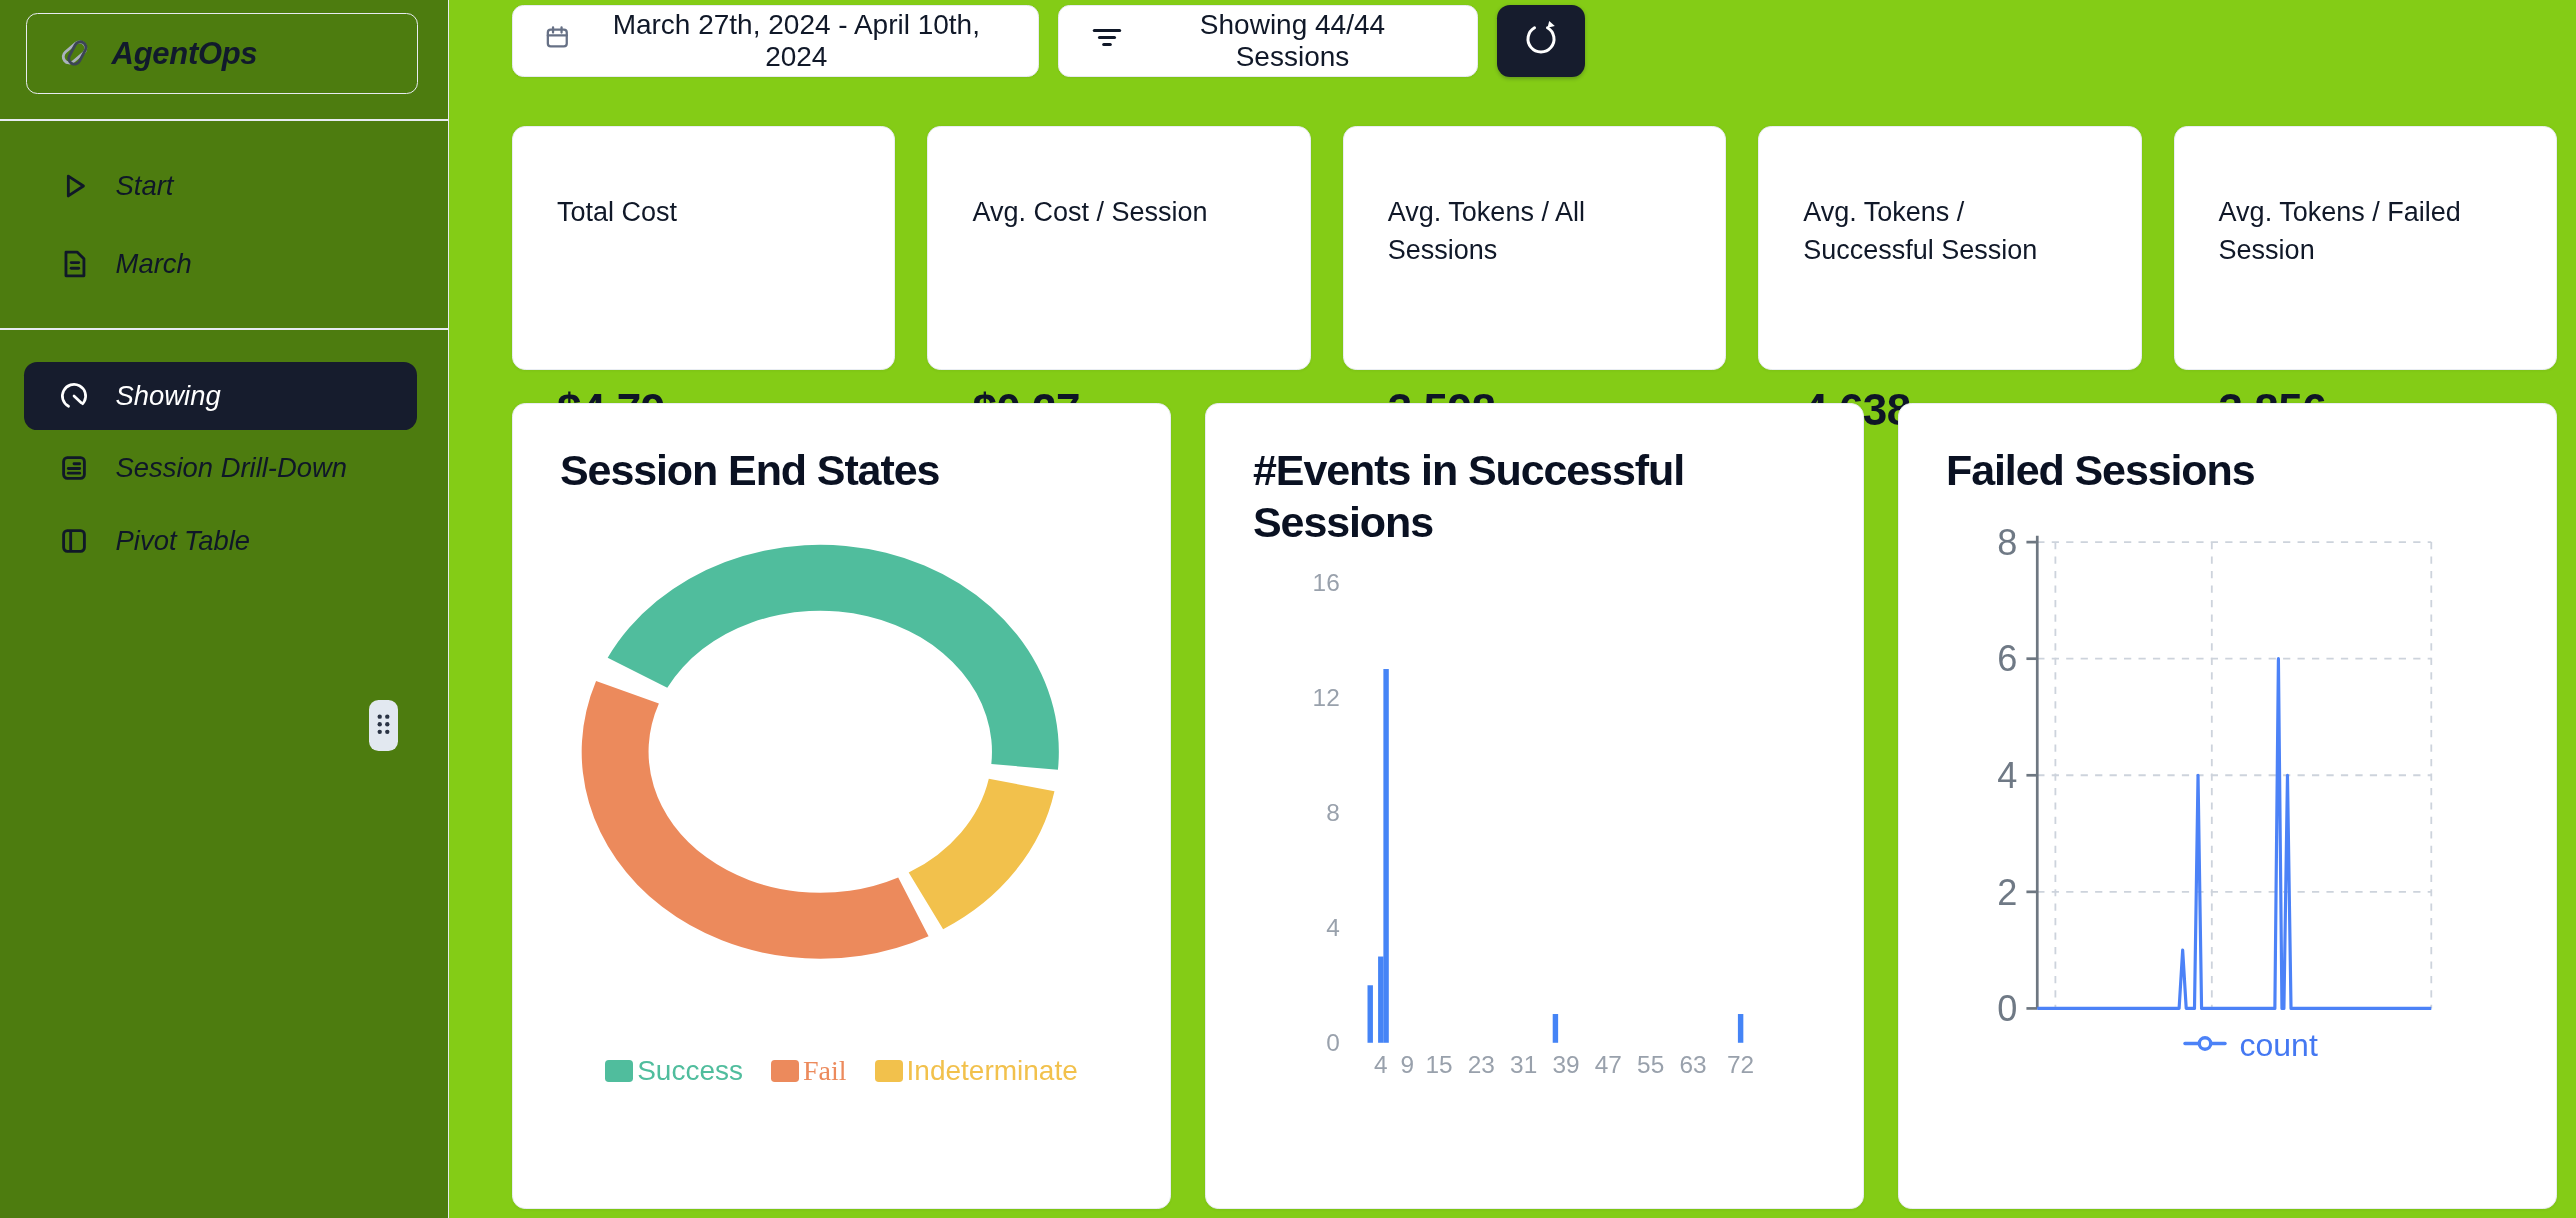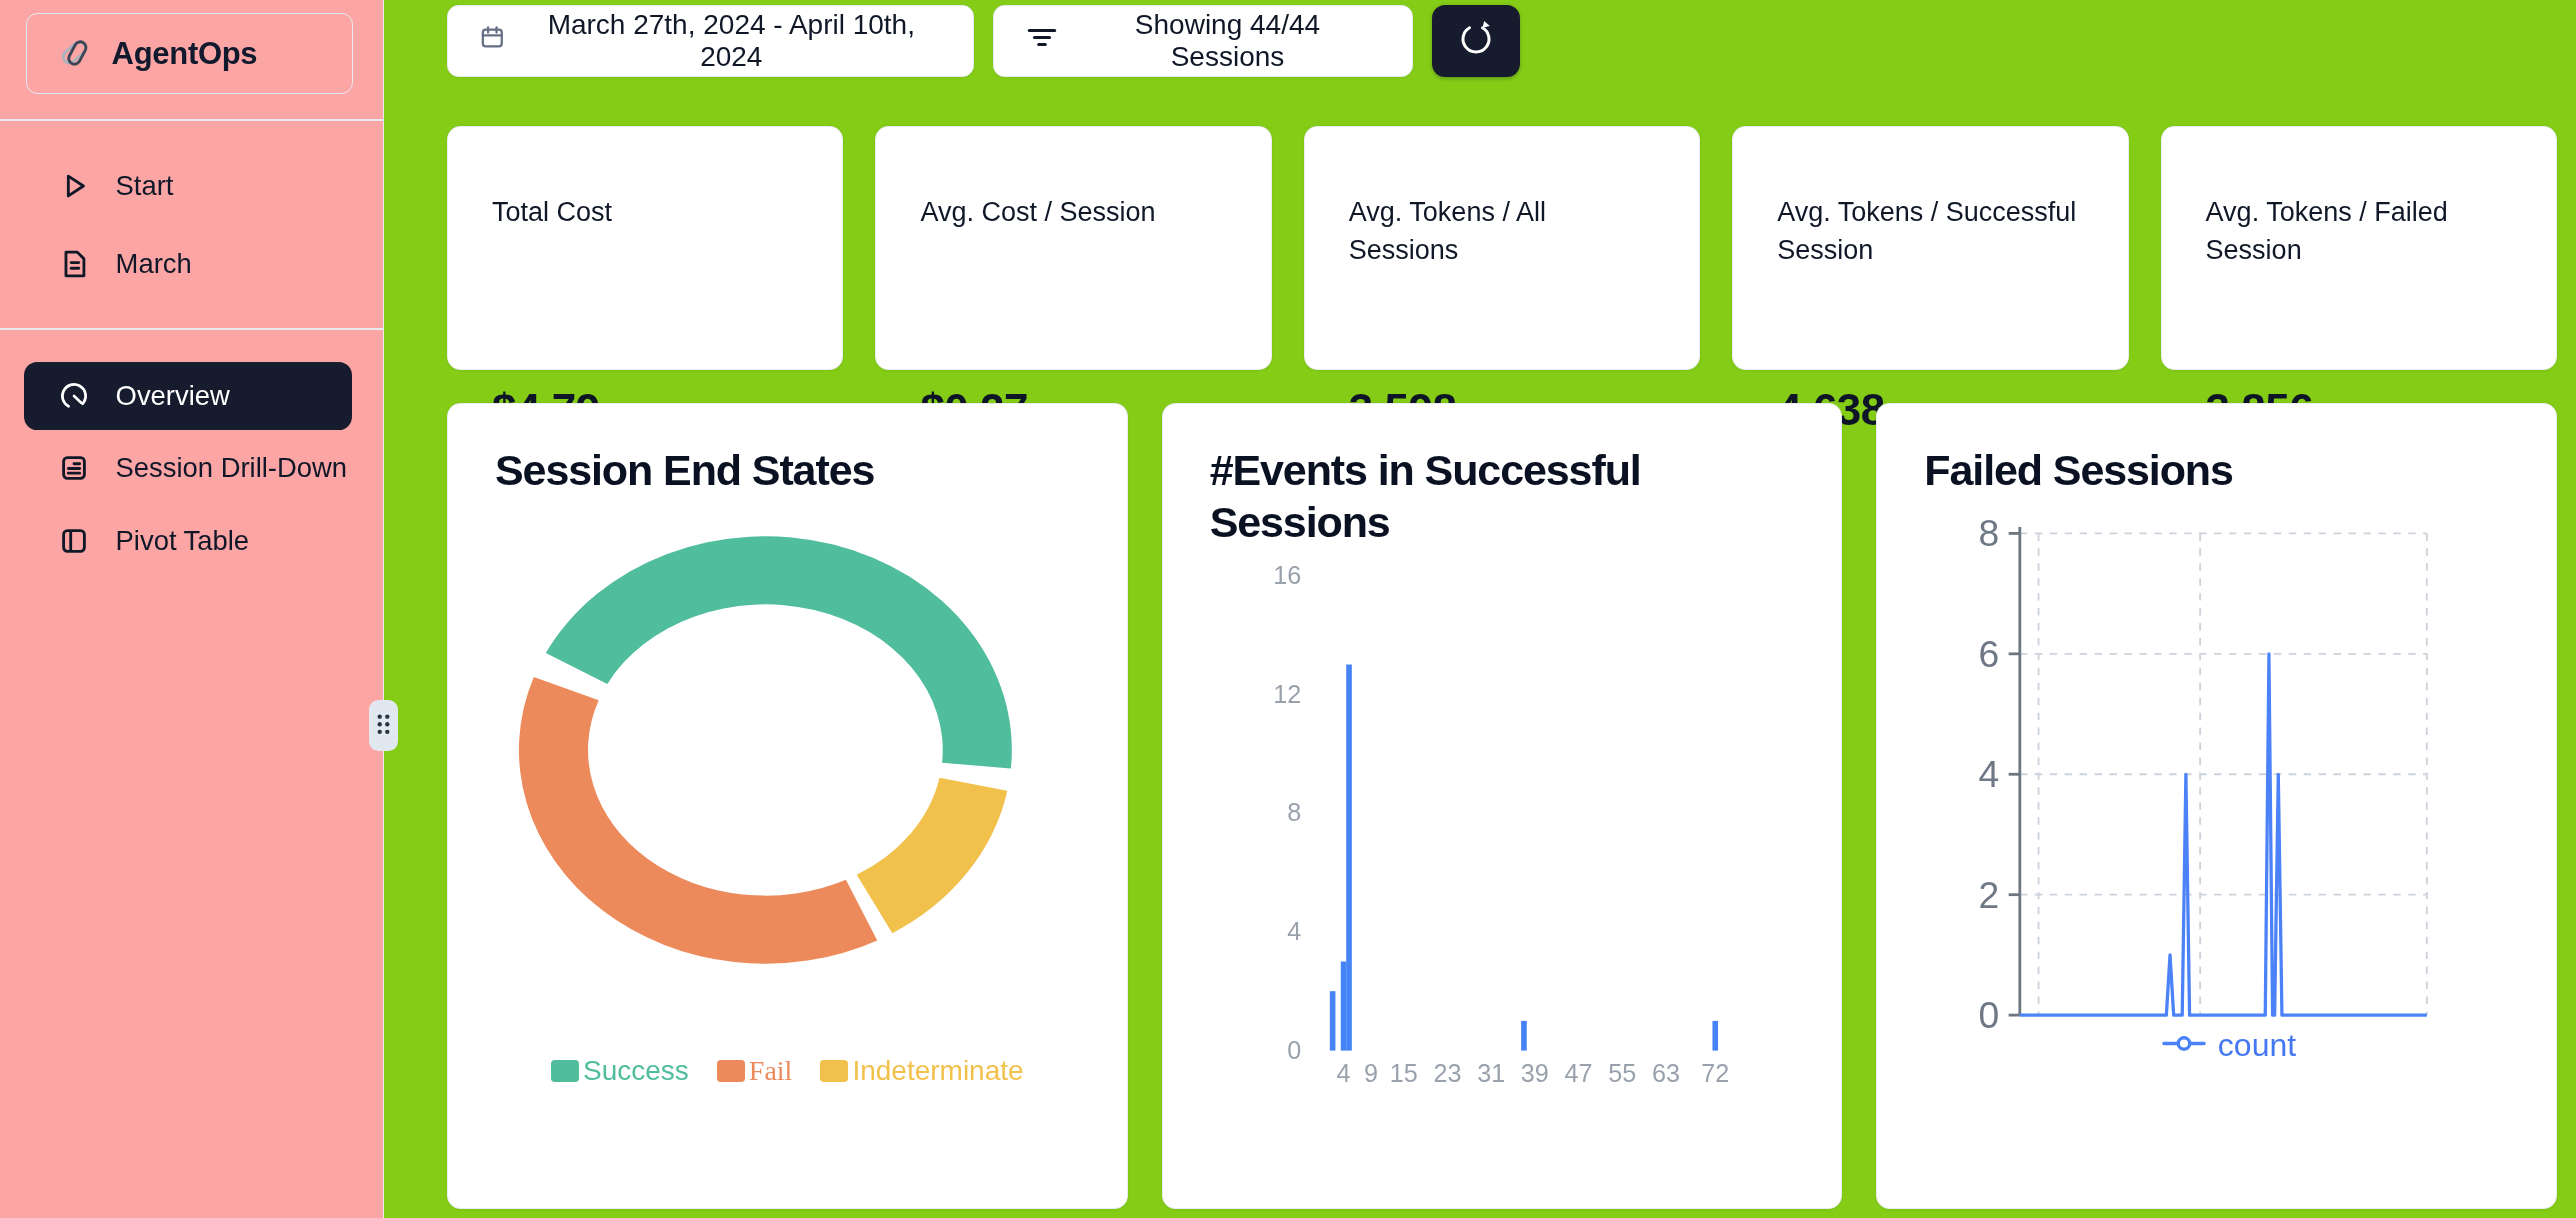--- a/index.html
+++ b/index.html
@@ -1,21 +1,21 @@
 <!DOCTYPE html>
 <html style="font-size:15px"><head>
 <meta charset="utf-8">
 <style>
   * { margin:0; padding:0; box-sizing:border-box; }
   html,body { width:2576px; height:1219px; overflow:hidden; }
   body { font-family:"Liberation Sans", sans-serif; background:#F8FAFC; color:#101828; }
   .app { display:flex; width:2576px; height:1219px; }
 
   
-  .sidebar { position:relative; width:384px; height:100%; background:#fca5a5; border-right:1.9px solid #E7EBF1; flex:0 0 auto; }
+  .sidebar { position:relative; width:449px; height:100%; background:#4d7c0f; border-right:1.9px solid #E7EBF1; flex:0 0 auto;font-style:italic; }
   .logo-box { margin:13.2px 30px 0 25.6px; height:81px; display:flex; align-items:center; gap:17px; padding-left:28px;
               border:1.9px solid #E7EBF1; border-radius:11.4px; cursor:pointer; }
   .logo-text { font-size:31px; font-weight:700; color:#111A2C; letter-spacing:-0.3px; }
   .sb-divider { height:1.9px; background:#E7EBF1; }
   .sb-divider.under-logo { margin-top:24.6px; }
   .nav { padding:26.5px 23px 0 23px; }
   .nav-item { display:flex; align-items:center; height:78px; padding-left:34px; gap:24.6px; border-radius:13.2px;
               font-size:27.4px; font-weight:500; color:#0F1728; cursor:pointer; }
   .nav2 { padding:32px 31px 0 24px; }
   .nav2 .nav-item { height:68px; margin-bottom:4.7px; padding-left:33px; }
@@ -102,21 +102,21 @@
     <div class="sb-divider" style="margin-top:24.6px;"></div>
 
     <nav class="nav2">
       <div class="nav-item active">
         <span class="ico">
           <svg width="36" height="36" viewBox="0 0 38 38" fill="none">
             <circle cx="19" cy="19" r="13" stroke="#FFFFFF" stroke-width="3" stroke-linecap="round" stroke-dasharray="64 18" transform="rotate(118 19 19)"></circle>
             <path d="M19 19 L27 26.5" stroke="#FFFFFF" stroke-width="3" stroke-linecap="round"></path>
           </svg>
         </span>
-        <span>Overview</span>
+        <span>Showing</span>
       </div>
       <div class="nav-item">
         <span class="ico">
           <svg width="34" height="34" viewBox="0 0 36 36" fill="none">
             <rect x="7" y="7" width="22" height="22" rx="4" stroke="#101828" stroke-width="3"></rect>
             <path d="M18 13.5 H24" stroke="#101828" stroke-width="3" stroke-linecap="round"></path>
             <path d="M12 18.5 H24" stroke="#101828" stroke-width="3" stroke-linecap="round"></path>
             <path d="M12 23.5 H24" stroke="#101828" stroke-width="3" stroke-linecap="round"></path>
           </svg>
         </span>

